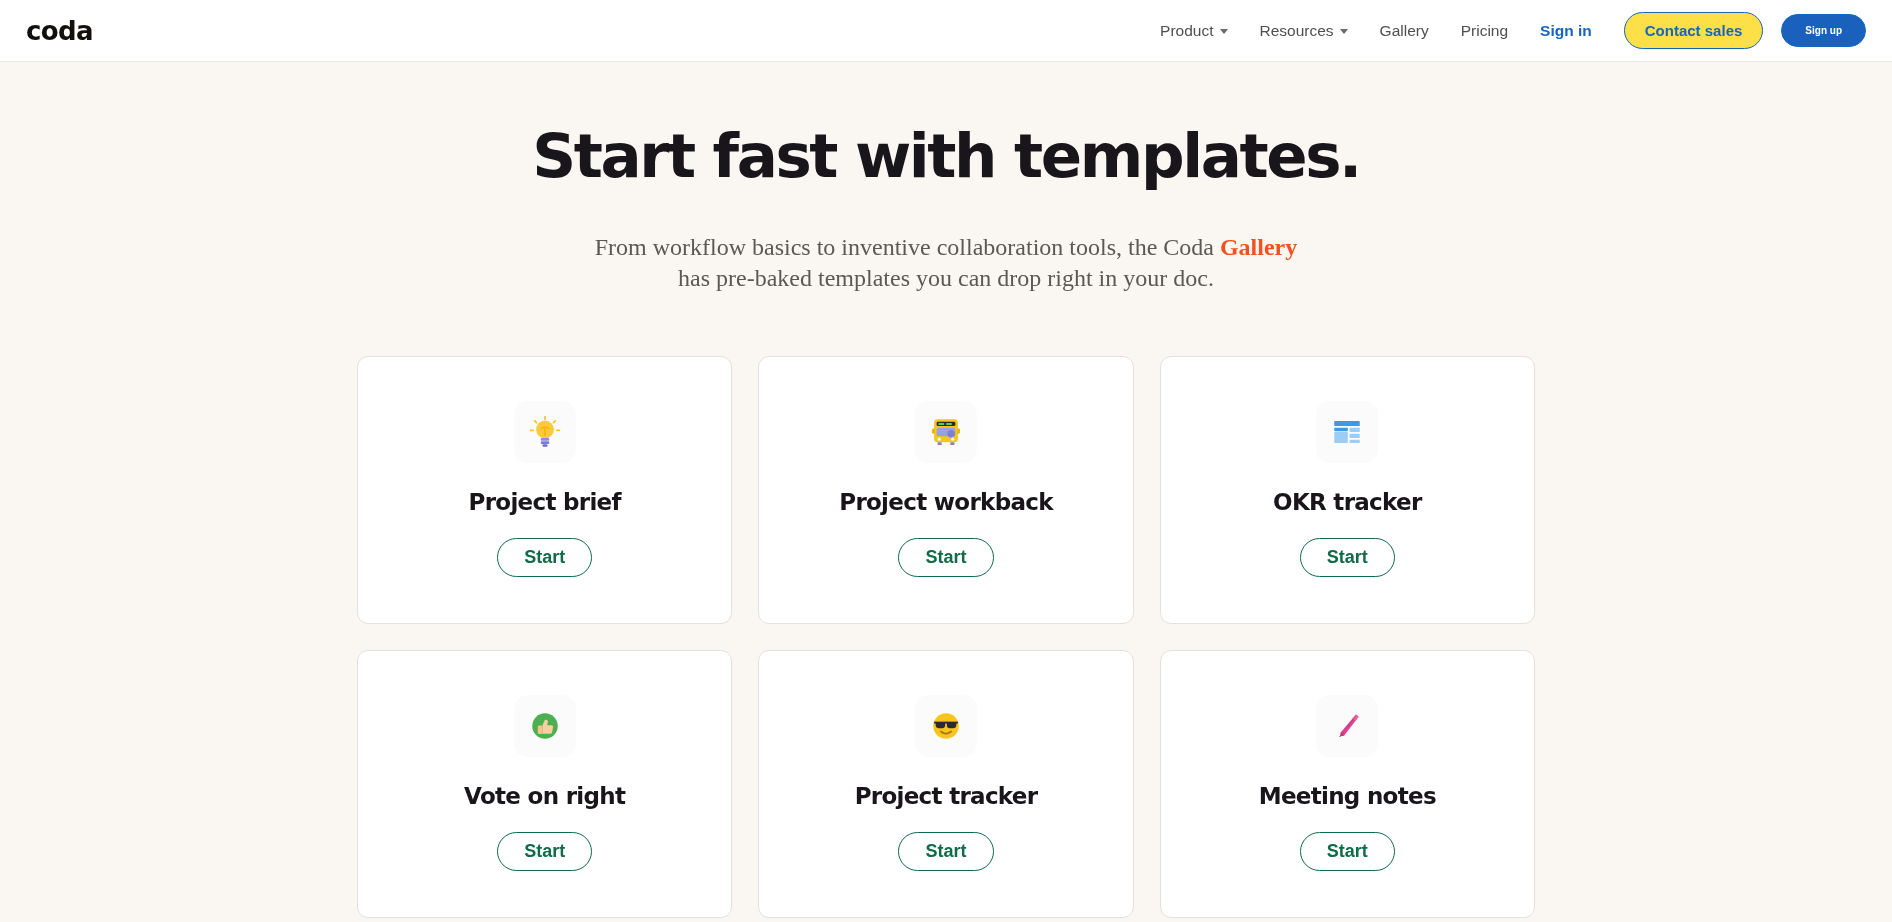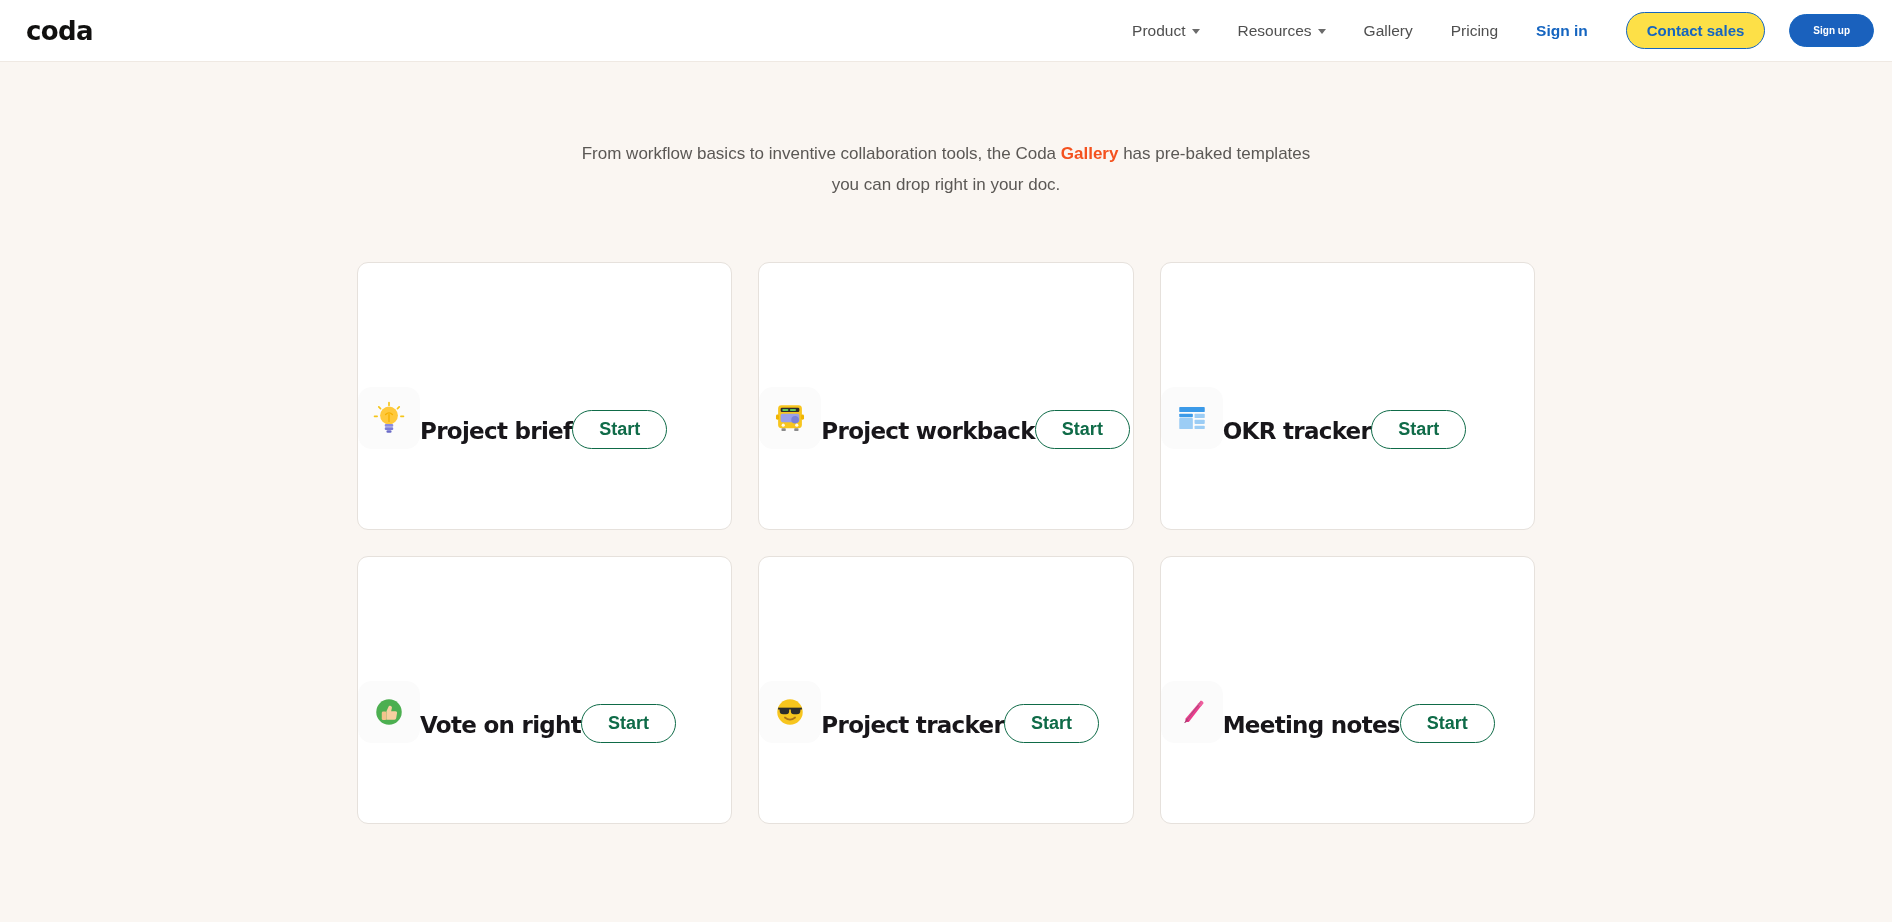--- a/index.html
+++ b/index.html
@@ -16,40 +16,40 @@
     -webkit-font-smoothing: antialiased;
   }
 
   
   .site-header {
     height: 62px;
     background: #ffffff;
     display: flex;
     align-items: center;
     justify-content: space-between;
-    padding: 0 18px 0 26px;
+    padding: 0 26px 0 26px;
     border-bottom: 1px solid #efe9e3;
     position: relative;
     z-index: 5;
   }
 
   .brand {
     font-size: 26px;
     font-weight: 700;
     letter-spacing: -0.6px;
     color: #11100f;
     font-family: "DejaVu Sans", sans-serif;
     cursor: pointer;
     user-select: none;
   }
 
   .nav {
     display: flex;
     align-items: center;
-    gap: 10px;
+    gap: 4px;
     justify-content: flex-end;
   }
 
   .nav-link {
     font-size: 15.5px;
     color: #4f4f4f;
     padding: 6px 14px;
     cursor: pointer;
     white-space: nowrap;
     display: flex;
@@ -107,26 +107,26 @@
   .hero-title {
     font-family: "DejaVu Sans", sans-serif;
     font-size: 61px;
     line-height: 1.05;
     font-weight: 700;
     letter-spacing: -2.4px;
     color: #18161a;
   }
 
   .hero-sub {
-    margin: 14px auto 0 auto;
+    margin: 44px auto 0 auto;
     width: 740px;
-    font-size: 17px;
+    font-size: 24px;
     line-height: 31px;
     color: #5b5855;
-    font-family: Liberation Sans, sans-serif;
+    font-family: Liberation Serif, serif;
   }
 
   .hero-sub .gallery-link {
     color: #f4511e;
     font-weight: 700;
     cursor: pointer;
   }
 
   
   .grid {
@@ -137,21 +137,21 @@
     column-gap: 26px;
     row-gap: 26px;
   }
 
   .card {
     background: #ffffff;
     border: 1px solid #e6e1dc;
     border-radius: 11px;
     height: 268px;
     display: flex;
-    flex-direction: row;
+    flex-direction: column;
     align-items: center;
     padding-top: 44px;
     cursor: pointer;
   }
 
   .card-icon-tile {
     width: 62px;
     height: 62px;
     border-radius: 14px;
     background: #fbfbfb;
@@ -217,20 +217,21 @@
 
     <button class="btn-outline">Contact sales</button>
 
     <button class="btn-solid">Sign up</button>
 
   </nav>
 </header>
 
 <section class="hero">
 
+  <h1 class="hero-title">Start fast with templates.</h1>
 
   <p class="hero-sub">
     <span>From workflow basics to inventive collaboration tools, the Coda </span><span class="gallery-link">Gallery</span><span> has pre-baked templates you can drop right in your doc.</span>
   </p>
 
   <div class="grid">
 
     <div class="card">
       <div class="card-icon-tile">
         <svg width="34" height="34" viewBox="0 0 40 40">

